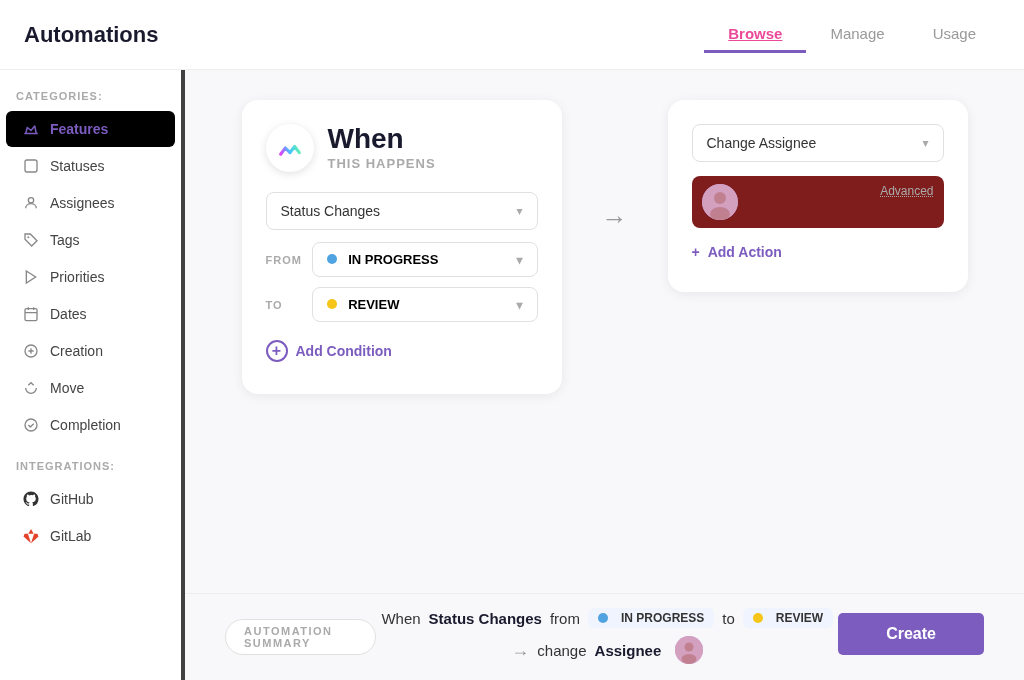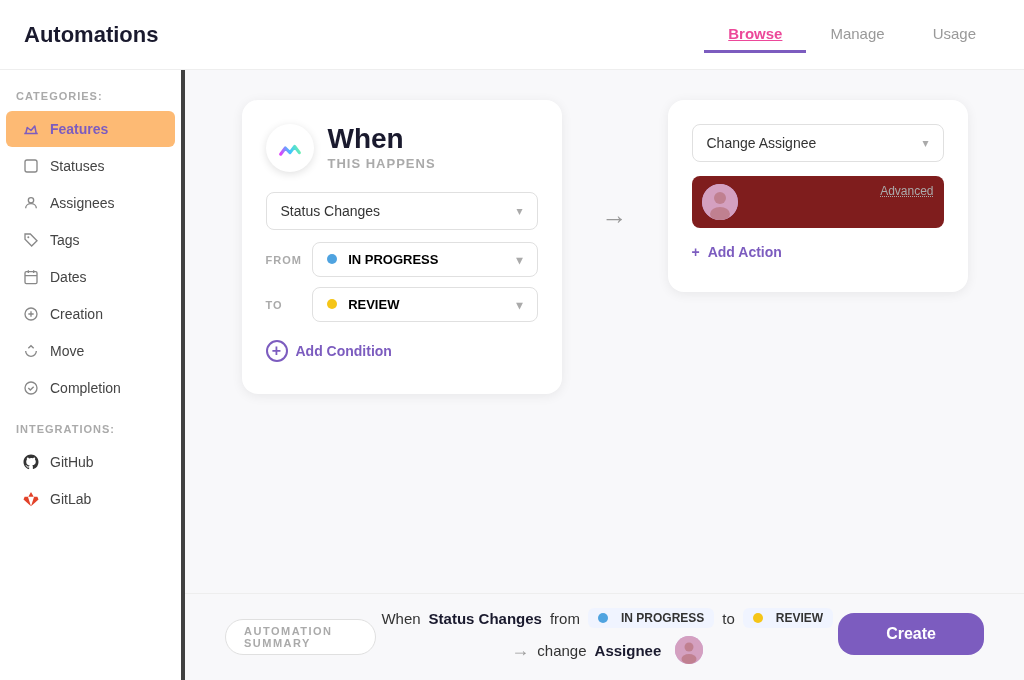--- a/index.html
+++ b/index.html
@@ -12,21 +12,21 @@
     .tab { padding: 8px 24px; font-size: 15px; cursor: pointer; color: #999; border-bottom: 3px solid transparent; text-decoration: none; }
     .tab.active { color: #ec4899; font-weight: 700; border-bottom: 3px solid #7c5cbf; text-decoration: underline; }
 
     
     .main { display: flex; flex: 1; overflow: hidden; }
 
     
     .sidebar { width: 185px; border-right: 4px solid #404040; padding: 20px 0; overflow-y: auto; }
     .sidebar-section-label { font-size: 11px; font-weight: 700; color: #aaa; letter-spacing: 1px; padding: 0 16px 8px; }
     .sidebar-item { display: flex; align-items: center; gap: 10px; padding: 9px 16px; cursor: pointer; font-size: 14px; color: #444; border-radius: 6px; margin: 1px 6px; }
-    .sidebar-item.active { background: #fdba74; color: #7c5cbf; font-weight: 600; }
+    .sidebar-item.active { background: #000000; color: #7c5cbf; font-weight: 600; }
     .sidebar-item .icon { width: 18px; height: 18px; display: flex; align-items: center; justify-content: center; font-size: 14px; }
     .sidebar-divider { height: 16px; }
 
     
     .content { flex: 1; display: flex; flex-direction: column; padding: 0; background: #f8f8fa; overflow: hidden; }
 
     
     .automation-builder { flex: 1; display: flex; align-items: flex-start; justify-content: center; padding: 30px 40px 10px; gap: 40px; }
 
     .panel { background: #fff; border-radius: 16px; box-shadow: 0 2px 12px rgba(0,0,0,0.07); padding: 24px; min-width: 320px; }
@@ -59,21 +59,21 @@
     .add-action { display: flex; align-items: center; gap: 8px; color: #7c5cbf; font-size: 14px; font-weight: 600; cursor: pointer; padding: 8px 0; margin-top: 8px; }
 
     
     .summary-bar { background: #f8f8fa; border-top: 1px solid #eee; padding: 14px 40px 0; display: flex; align-items: center; }
     .summary-label { font-size: 11px; font-weight: 700; color: #aaa; letter-spacing: 1.5px; background: #fff; border: 1.5px solid #e0e0e0; border-radius: 20px; padding: 5px 18px; margin-bottom: 14px; }
     .summary-text { font-size: 15px; color: #333; display: flex; align-items: center; gap: 8px; flex-wrap: wrap; justify-content: center; margin-bottom: 16px; }
     .summary-text strong { color: #1a1a2e; font-weight: 800; }
     .status-badge { display: inline-flex; align-items: center; gap: 5px; background: #f0f4ff; border-radius: 6px; padding: 3px 10px; font-size: 12px; font-weight: 700; color: #333; }
     .arrow-right { font-size: 18px; color: #999; }
     .summary-avatar { width: 28px; height: 28px; border-radius: 50%; background: #c9a0dc; display: flex; align-items: center; justify-content: center; font-size: 14px; margin-left: 6px; }
-    .create-btn { background: #7c5cbf; color: #fff; border: none; border-radius: 16px; padding: 12px 48px; font-size: 16px; font-weight: 700; cursor: pointer; margin-bottom: 20px; }
+    .create-btn { background: #7c5cbf; color: #fff; border: none; border-radius: 5px; padding: 12px 48px; font-size: 16px; font-weight: 700; cursor: pointer; margin-bottom: 20px; }
 
     
     .clickup-logo { width: 28px; height: 28px; }
   </style>
 </head>
 <body>
 
 <div class="header">
   <span class="header-title">Automations</span>
   <div class="tabs">
@@ -119,20 +119,28 @@
     <div class="sidebar-item">
       <span class="icon">
         <svg width="16" height="16" viewBox="0 0 24 24" fill="none">
             <path d="M3 3h8l10 10-8 8L3 11V3z" stroke="#888" stroke-width="2"></path>
             <circle cx="8" cy="8" r="1.5" fill="#888"></circle>
           </svg>
       </span>
       <span>Tags</span>
     </div>
 
+    <div class="sidebar-item">
+      <span class="icon">
+        <svg width="16" height="16" viewBox="0 0 24 24" fill="none">
+            <path d="M5 3l14 9-14 9V3z" stroke="#888" stroke-width="2" fill="none"></path>
+          </svg>
+      </span>
+      <span>Priorities</span>
+    </div>
 
     <div class="sidebar-item">
       <span class="icon">
         <svg width="16" height="16" viewBox="0 0 24 24" fill="none">
             <rect x="3" y="4" width="18" height="18" rx="2" stroke="#888" stroke-width="2"></rect>
             <path d="M16 2v4M8 2v4M3 10h18" stroke="#888" stroke-width="2"></path>
           </svg>
       </span>
       <span>Dates</span>
     </div>

